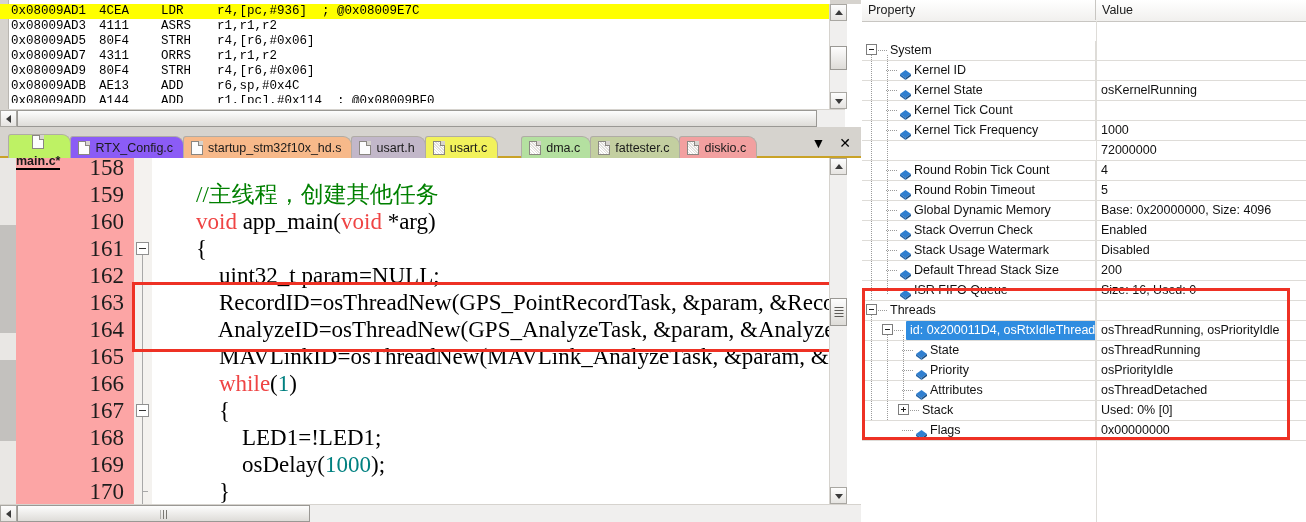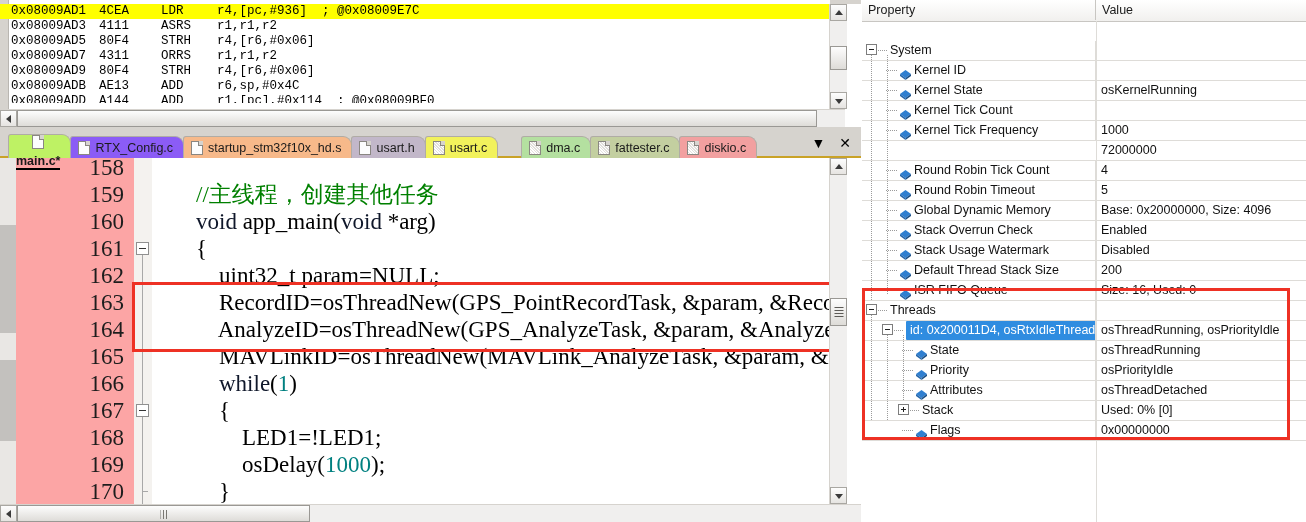--- a/index.html
+++ b/index.html
@@ -77,21 +77,21 @@
   .ed-changebar{position:absolute;left:0;top:0;width:16px;bottom:18px;background:#e9e7e4;}
   .ed-changebar .mark{position:absolute;left:0;width:16px;background:#c3c1be;}
   .ed-gutter{position:absolute;left:16px;top:0;width:118px;bottom:18px;background:#fca5a5;}
   .ed-fold{position:absolute;left:134px;top:0;width:18px;bottom:18px;background:#f4f2ef;}
   .ed-code{position:absolute;left:152px;top:0;right:31px;bottom:18px;overflow:hidden;background:#fff;}
 
   .ln{position:absolute;right:10px;height:27px;line-height:27px;text-align:right;
       font-family:"Liberation Serif","DejaVu Serif",serif;font-size:23px;color:#1d1d1d;}
   .cl{position:absolute;left:0;height:27px;line-height:27px;white-space:pre;
       font-family:"Liberation Serif","DejaVu Serif",serif;font-size:23px;color:#000;margin-left:44px;}
-  .kw{color:#0f172a;}
+  .kw{color:#ef4444;}
   .cmt{color:#008000;}
   .num{color:#008080;}
 
   .foldline{position:absolute;left:8px;width:1px;background:#a8a8a8;}
   .foldbox{position:absolute;left:2px;width:13px;height:13px;background:#fff;border:1px solid #909090;box-sizing:border-box;}
   .foldbox:before{content:"";position:absolute;left:2px;top:5px;width:7px;height:1px;background:#333;}
   .foldtick{position:absolute;left:8px;width:6px;height:1px;background:#a8a8a8;}
 
   .redbox{position:absolute;border:3px solid #ee3124;box-sizing:border-box;pointer-events:none;}
 

